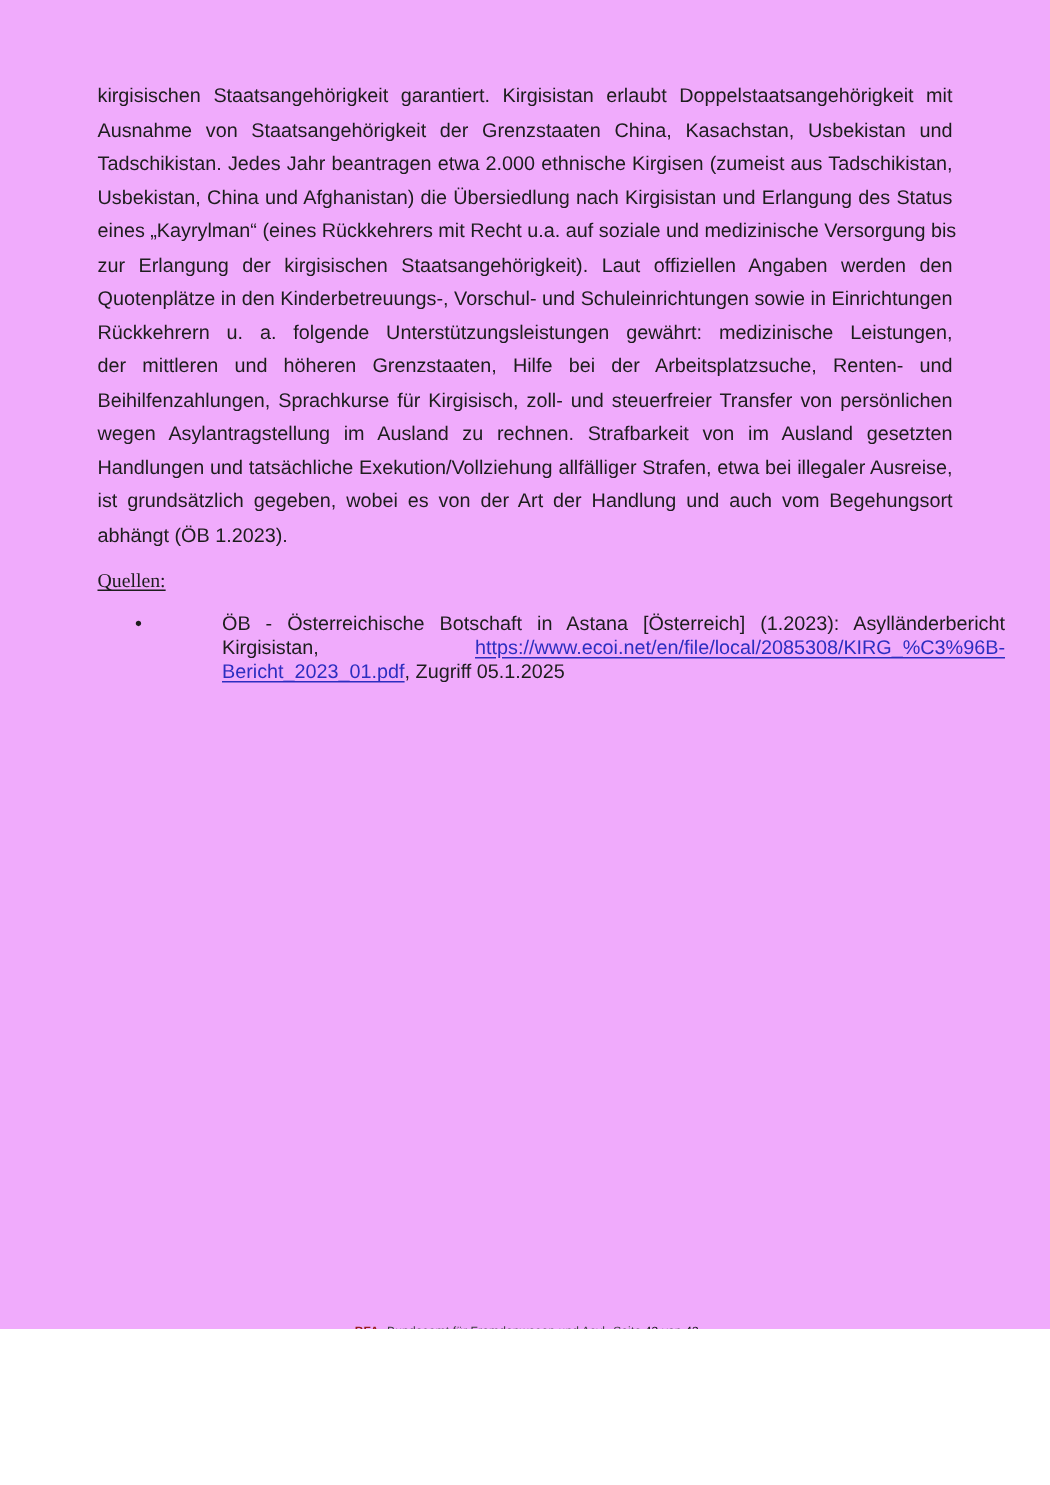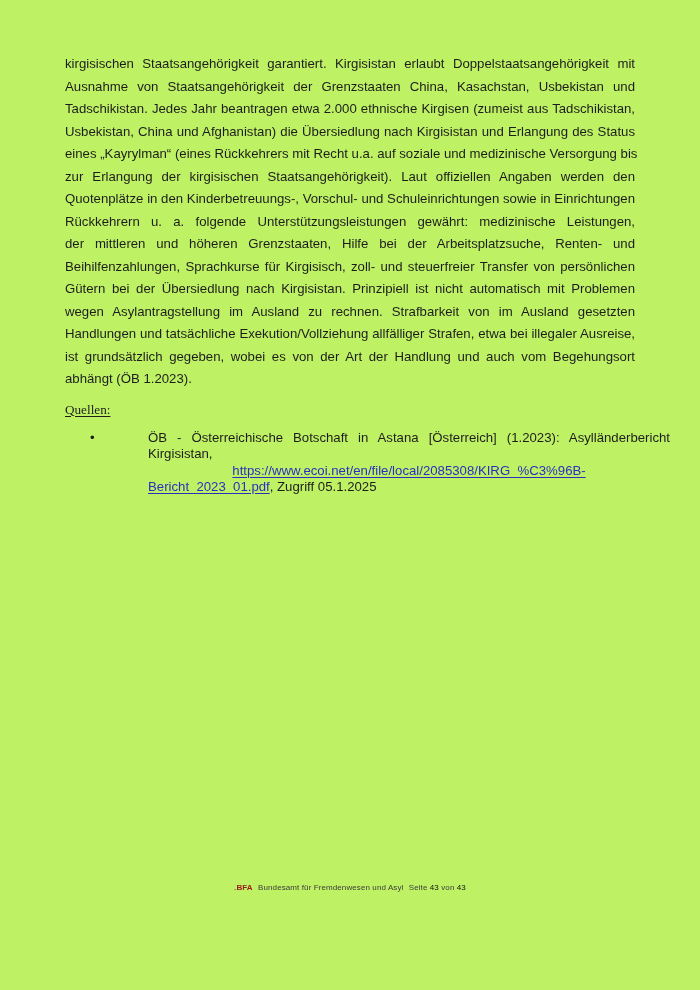--- a/index.html
+++ b/index.html
@@ -1,20 +1,20 @@
 <!DOCTYPE html>
 <html lang="de"><head>
 <meta charset="utf-8">
 <style>
   html, body { margin: 0; padding: 0; background: #ffffff; }
   .page {
     position: relative;
     width: 700px;
-    height: 990px;
-    background: #bef264;
+    height: 886px;
+    background: #f0abfc;
     font-family: "Liberation Sans", sans-serif;
     color: #1d1d1d;
     overflow: hidden;
   }
   .content {
     position: absolute;
     left: 65px;
     top: 53px;
     width: 570px;
   }
@@ -55,21 +55,20 @@
   }
   .src-line { width: 100%; margin-left: 35px; }
   .src-line.justified {
     text-align: justify;
     text-align-last: justify;
     white-space: nowrap;
   }
   .src-line.split {
     display: flex;
     justify-content: space-between;
-    flex-direction: column;
   }
   .link {
     color: #2c2ec0;
     text-decoration: underline;
     text-underline-offset: 2px;
     cursor: pointer;
     white-space: nowrap;
     text-align: center;
   }
   .footer {
@@ -98,21 +97,20 @@
       <div class="para-line">kirgisischen Staatsangehörigkeit garantiert. Kirgisistan erlaubt Doppelstaatsangehörigkeit mit</div>
       <div class="para-line">Ausnahme von Staatsangehörigkeit der Grenzstaaten China, Kasachstan, Usbekistan und</div>
       <div class="para-line">Tadschikistan. Jedes Jahr beantragen etwa 2.000 ethnische Kirgisen (zumeist aus Tadschikistan,</div>
       <div class="para-line">Usbekistan, China und Afghanistan) die Übersiedlung nach Kirgisistan und Erlangung des Status</div>
       <div class="para-line">eines „Kayrylman“ (eines Rückkehrers mit Recht u.a. auf soziale und medizinische Versorgung bis</div>
       <div class="para-line">zur Erlangung der kirgisischen Staatsangehörigkeit). Laut offiziellen Angaben werden den</div>
       <div class="para-line">Quotenplätze in den Kinderbetreuungs-, Vorschul- und Schuleinrichtungen sowie in Einrichtungen</div>
       <div class="para-line">Rückkehrern u. a. folgende Unterstützungsleistungen gewährt: medizinische Leistungen,</div>
       <div class="para-line">der mittleren und höheren Grenzstaaten, Hilfe bei der Arbeitsplatzsuche, Renten- und</div>
       <div class="para-line">Beihilfenzahlungen, Sprachkurse für Kirgisisch, zoll- und steuerfreier Transfer von persönlichen</div>
-      <div class="para-line">Gütern bei der Übersiedlung nach Kirgisistan. Prinzipiell ist nicht automatisch mit Problemen</div>
       <div class="para-line">wegen Asylantragstellung im Ausland zu rechnen. Strafbarkeit von im Ausland gesetzten</div>
       <div class="para-line">Handlungen und tatsächliche Exekution/Vollziehung allfälliger Strafen, etwa bei illegaler Ausreise,</div>
       <div class="para-line">ist grundsätzlich gegeben, wobei es von der Art der Handlung und auch vom Begehungsort</div>
       <div class="para-line last">abhängt (ÖB 1.2023).</div>
     </div>
 
     <div class="sources-heading">Quellen:</div>
 
     <div class="src-item">
       <span class="bullet-marker">•</span>

